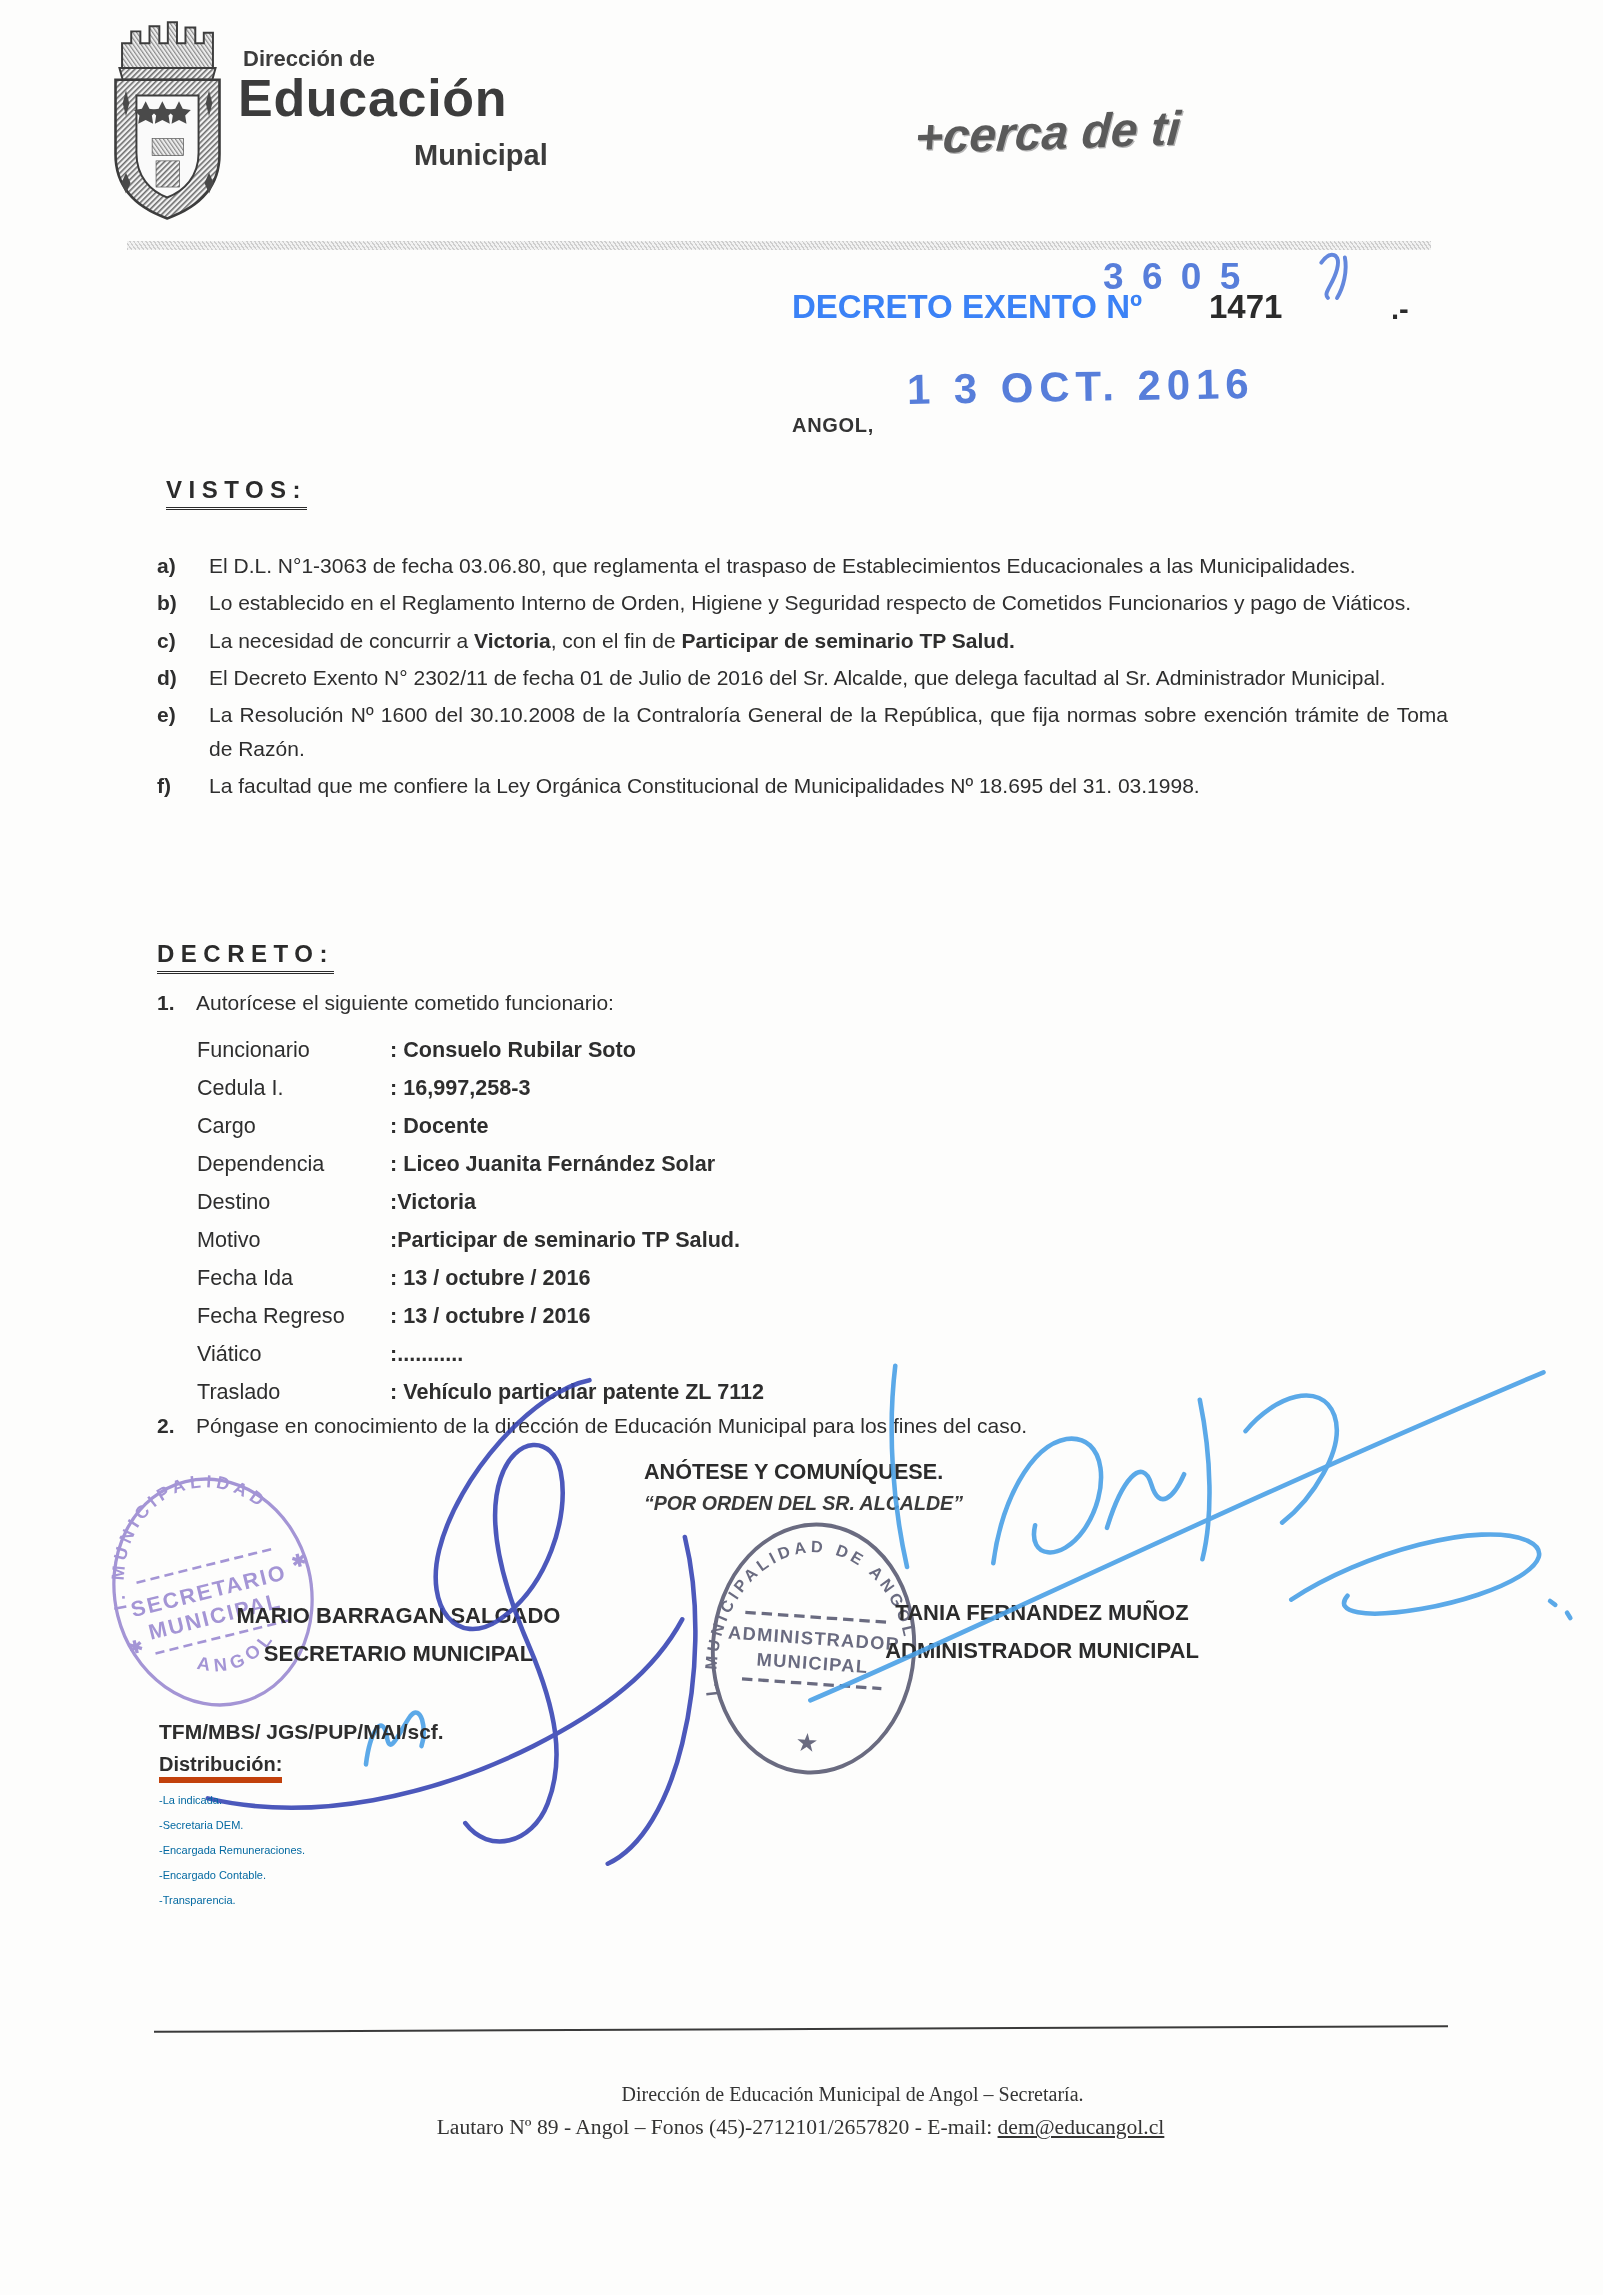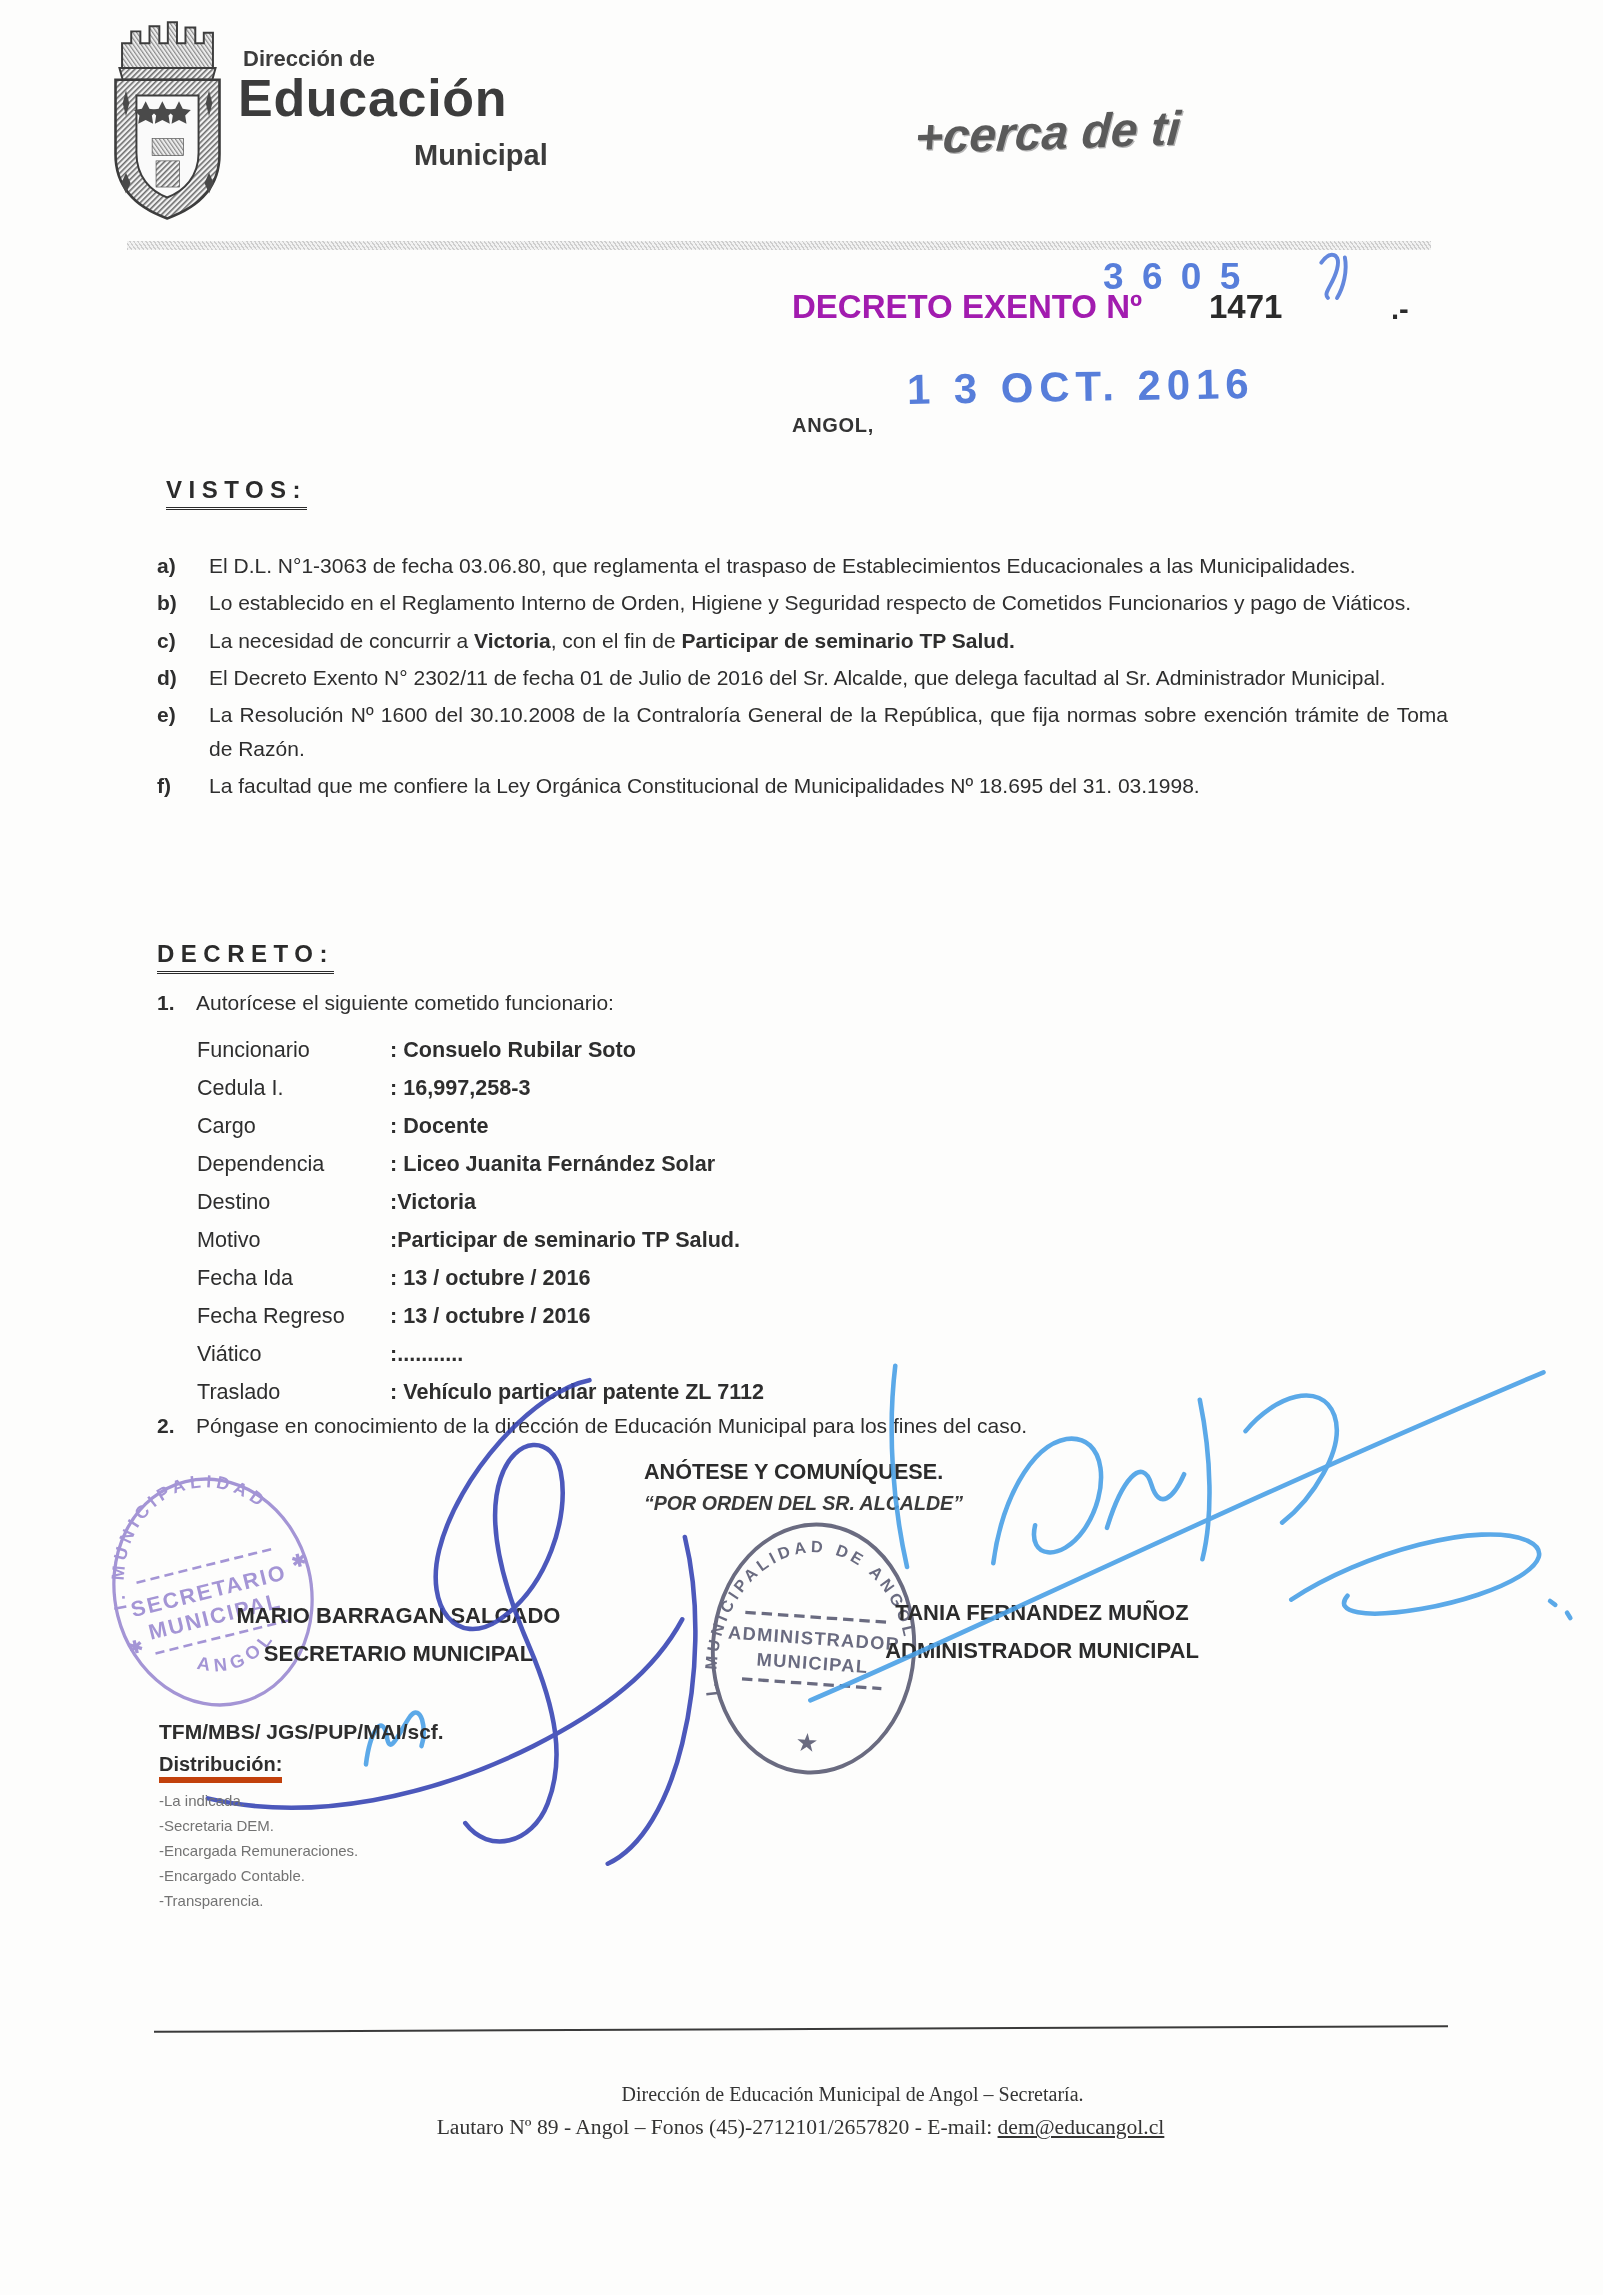--- a/index.html
+++ b/index.html
@@ -8,21 +8,21 @@
   .abs{position:absolute;}
   
   .org1{font-size:22px;font-weight:bold;color:#3c3c3c;}
   .org2{font-size:52px;font-weight:bold;color:#3c3c3c;letter-spacing:0.7px;}
   .org3{font-size:29px;font-weight:bold;color:#3c3c3c;}
   .slogan{font-size:48px;font-weight:bold;font-style:italic;color:#5a5a5a;
           transform:rotate(-2deg) skewX(-6deg);text-shadow:1.3px 1.3px 0 #b5b5b5;}
   .hatch-rule{height:9.2px;background:repeating-linear-gradient(55deg,#c2c2c2 0 1.3px,#efefef 1.3px 3.3px);opacity:.8;}
   
   .stamp-num{font-size:37px;font-weight:bold;color:#4a74d8;letter-spacing:18.3px;opacity:.92;}
-  .decree-title{font-size:33px;font-weight:bold;color:#a21caf;}
+  .decree-title{font-size:33px;font-weight:bold;color:#3b82f6;}
   .decree-no{font-size:33px;font-weight:bold;color:#2b2b2b;}
   .decree-suffix{font-size:29px;font-weight:bold;color:#2b2b2b;}
   .city{font-size:20px;font-weight:bold;color:#343434;letter-spacing:0.7px;}
   .date-stamp{font-size:42px;font-weight:bold;color:#4a74d8;letter-spacing:5.9px;opacity:.92;transform:rotate(-1deg);}
   
   .sec-head{font-size:24px;font-weight:bold;letter-spacing:6.5px;color:#2b2b2b;
             border-bottom:3.9px double #2b2b2b;padding-bottom:2.6px;display:inline-block;}
   .list{width:1291px;font-size:21px;line-height:34px;}
   .item{display:flex;margin-bottom:3.3px;}
   .item .let{width:52px;flex:none;font-weight:bold;}
@@ -33,21 +33,21 @@
   .ftable{font-size:21.6px;}
   .frow{display:flex;height:38px;align-items:center;}
   .frow .flabel{width:193px;flex:none;}
   .frow .fvalue{font-weight:bold;}
   
   .closing1{font-size:21.6px;font-weight:bold;color:#2b2b2b;}
   .closing2{font-size:19.6px;font-style:italic;font-weight:bold;color:#3a3a3a;}
   .sig-block{text-align:center;line-height:38px;font-weight:bold;font-size:22px;color:#2b2b2b;}
   .initials{font-size:21px;font-weight:bold;}
   .dist-head{font-size:20px;font-weight:bold;border-bottom:6px solid #c2410c;display:inline-block;padding-bottom:1.3px;}
-  .dist-list{font-size:15px;line-height:25px;color:#737373;}
+  .dist-list{font-size:11px;line-height:25px;color:#0369a1;}
   
   .footer-rule{height:2px;background:#3a3a3a;transform:rotate(-0.25deg);}
   .footer{font-family:"Liberation Serif",serif;color:#333;text-align:center;}
   .footer .l1{font-size:20px;transform:translateX(52px);margin-top:44px;}
   .footer .l2{font-size:21.6px;margin-top:9.2px;}
   .footer .email{text-decoration:underline;}
   svg{display:block;}
   .nopt{pointer-events:none;}
 </style>
 </head>

